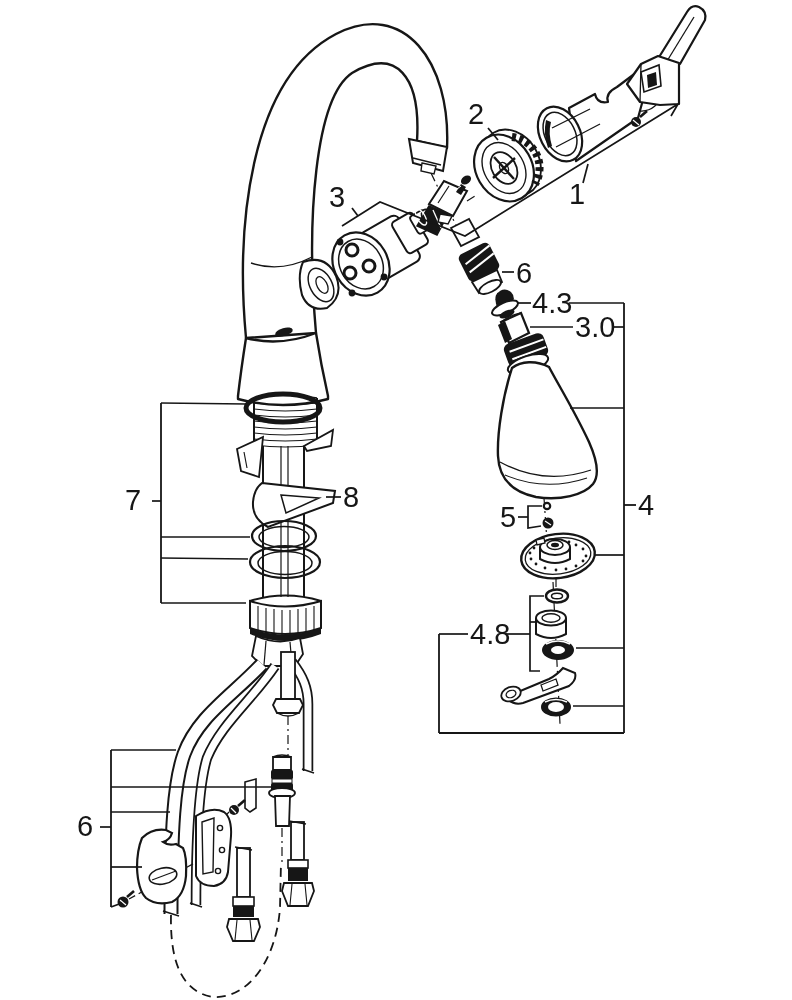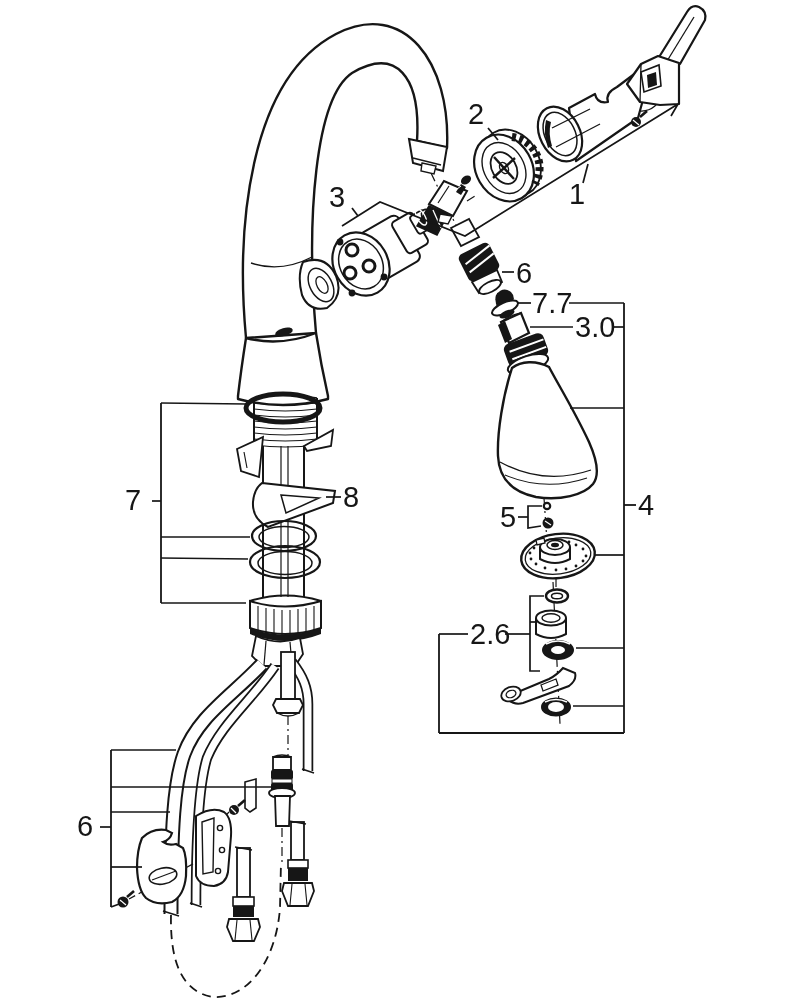--- a/index.html
+++ b/index.html
@@ -376,21 +376,21 @@
     <line x1="111" y1="812" x2="170" y2="812" stroke-width="1.7"></line>
     <line x1="111" y1="867" x2="142" y2="867" stroke-width="1.7"></line>
     <line x1="111" y1="907" x2="122" y2="903" stroke-width="1.7"></line>
   </g>
 </svg>
 
 <div class="callout" style="left:569px;top:180px">1</div>
 <div class="callout" style="left:468px;top:100px">2</div>
 <div class="callout" style="left:329px;top:183px">3</div>
 <div class="callout" style="left:638px;top:491px">4</div>
-<div class="callout" style="left:470px;top:620px">2.6</div>
+<div class="callout" style="left:470px;top:620px">4.8</div>
 <div class="callout" style="left:575px;top:313px">3.0</div>
-<div class="callout" style="left:532px;top:289px">7.7</div>
+<div class="callout" style="left:532px;top:289px">4.3</div>
 <div class="callout" style="left:500px;top:503px">5</div>
 <div class="callout" style="left:516px;top:259px">6</div>
 <div class="callout" style="left:77px;top:812px">6</div>
 <div class="callout" style="left:125px;top:486px">7</div>
 <div class="callout" style="left:343px;top:483px">8</div>
 </div>
 
 </body></html>

